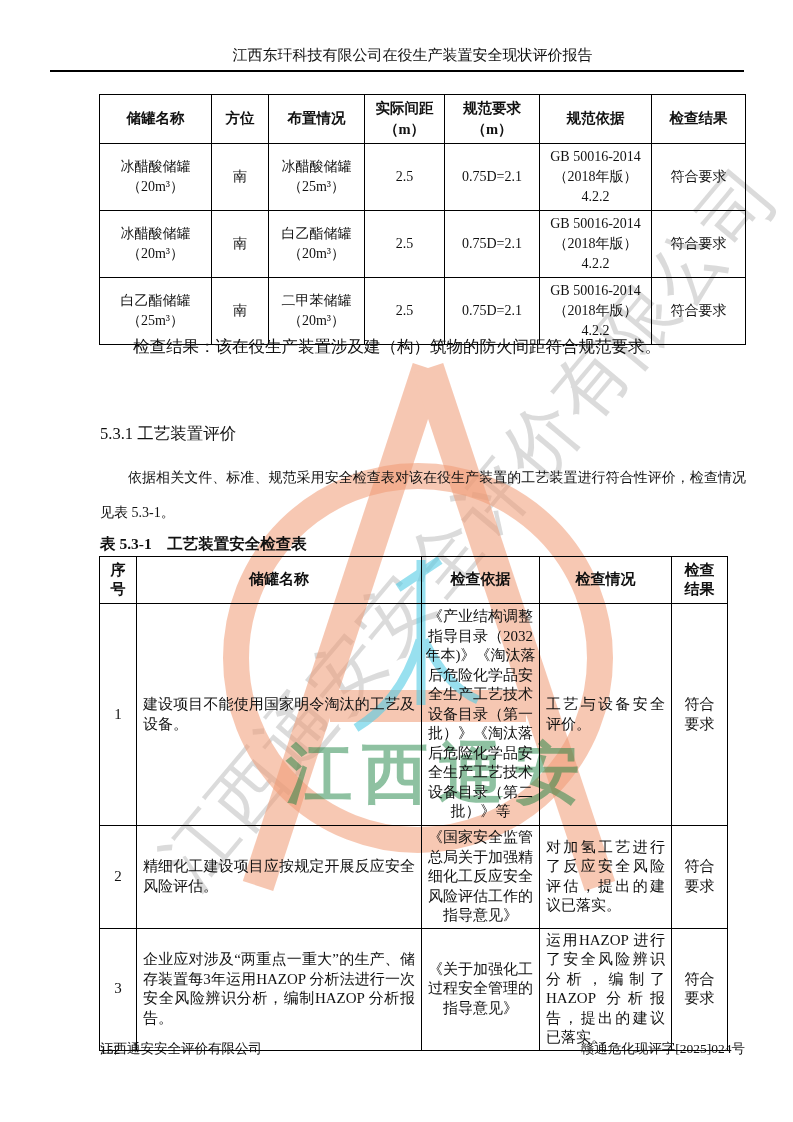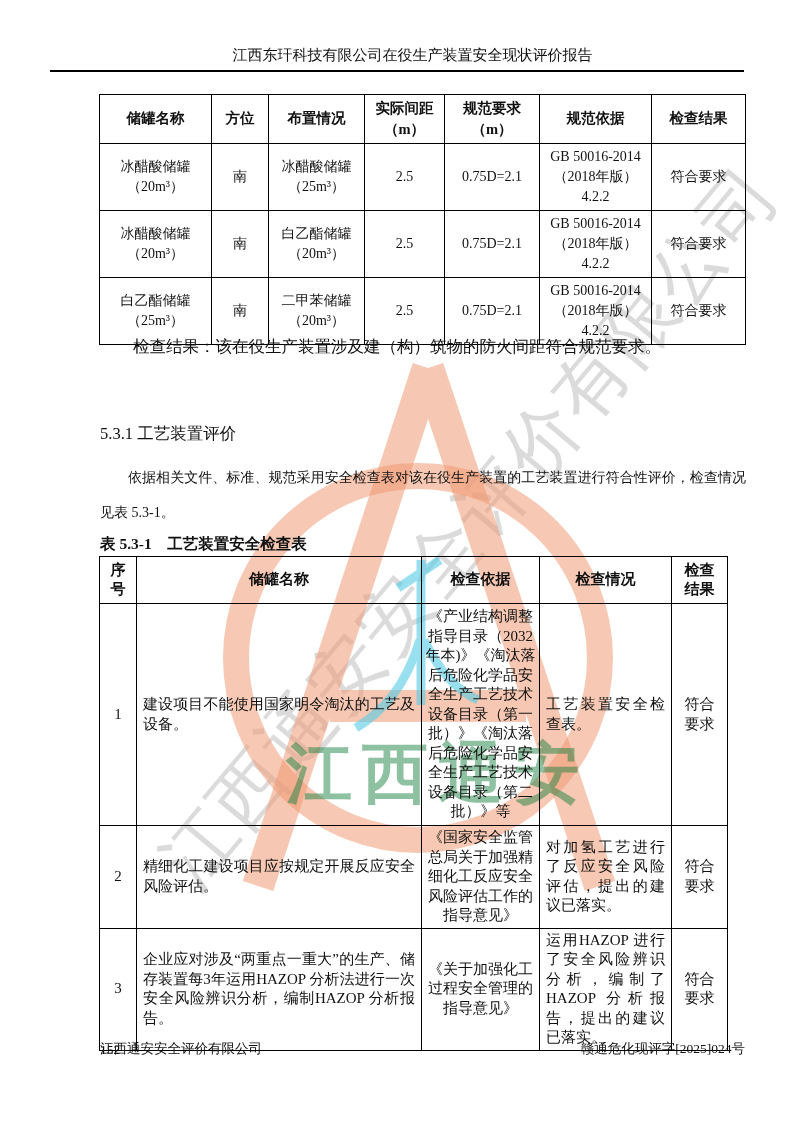--- a/index.html
+++ b/index.html
@@ -166,21 +166,21 @@
         <th>储罐名称</th>
         <th>检查依据</th>
         <th>检查情况</th>
         <th>检查
 结果</th>
       </tr>
       <tr style="height:222px;">
         <td>1</td>
         <td class="td-left">建设项目不能使用国家明令淘汰的工艺及设备。</td>
         <td>《产业结构调整指导目录（2032 年本)》《淘汰落后危险化学品安全生产工艺技术设备目录（第一批）》《淘汰落后危险化学品安全生产工艺技术设备目录（第二批）》等</td>
-        <td class="td-left">工艺装置安全检查表。</td>
+        <td class="td-left">工艺与设备安全评价。</td>
         <td>符合
 要求</td>
       </tr>
       <tr style="height:97px;">
         <td>2</td>
         <td class="td-left">精细化工建设项目应按规定开展反应安全风险评估。</td>
         <td>《国家安全监管总局关于加强精细化工反应安全风险评估工作的指导意见》</td>
         <td class="td-left">对加氢工艺进行了反应安全风险评估，提出的建议已落实。</td>
         <td>符合
 要求</td>

